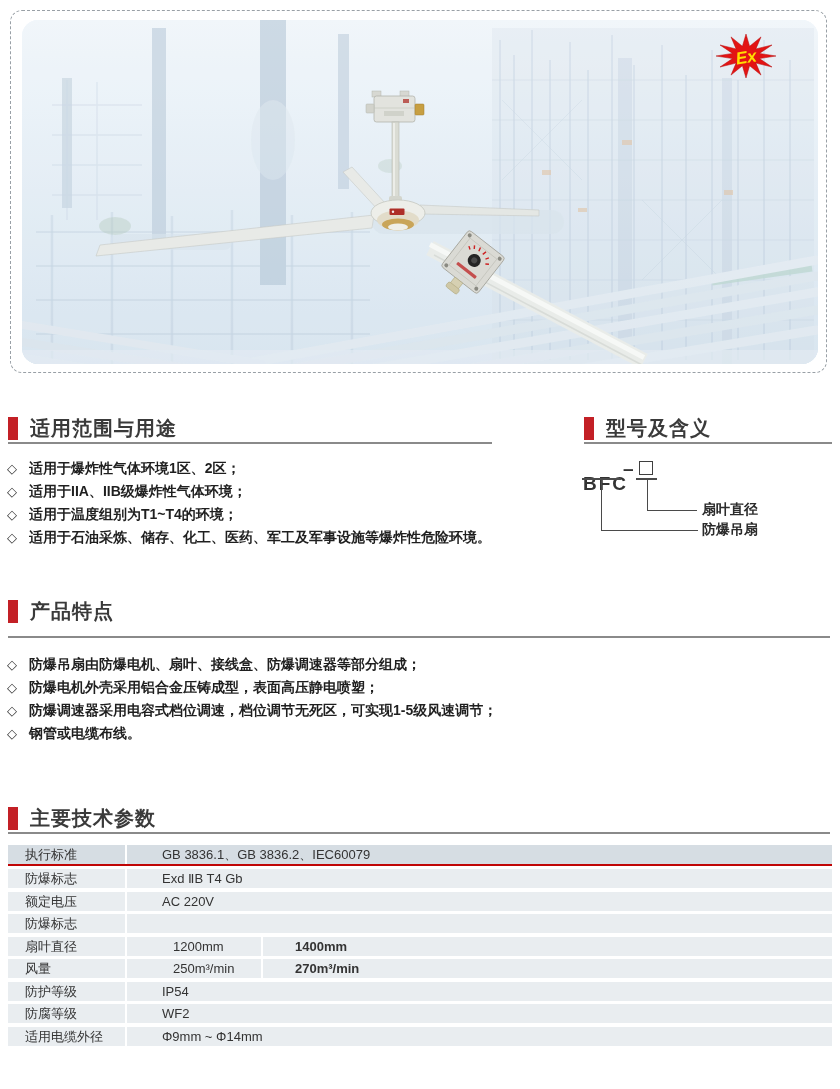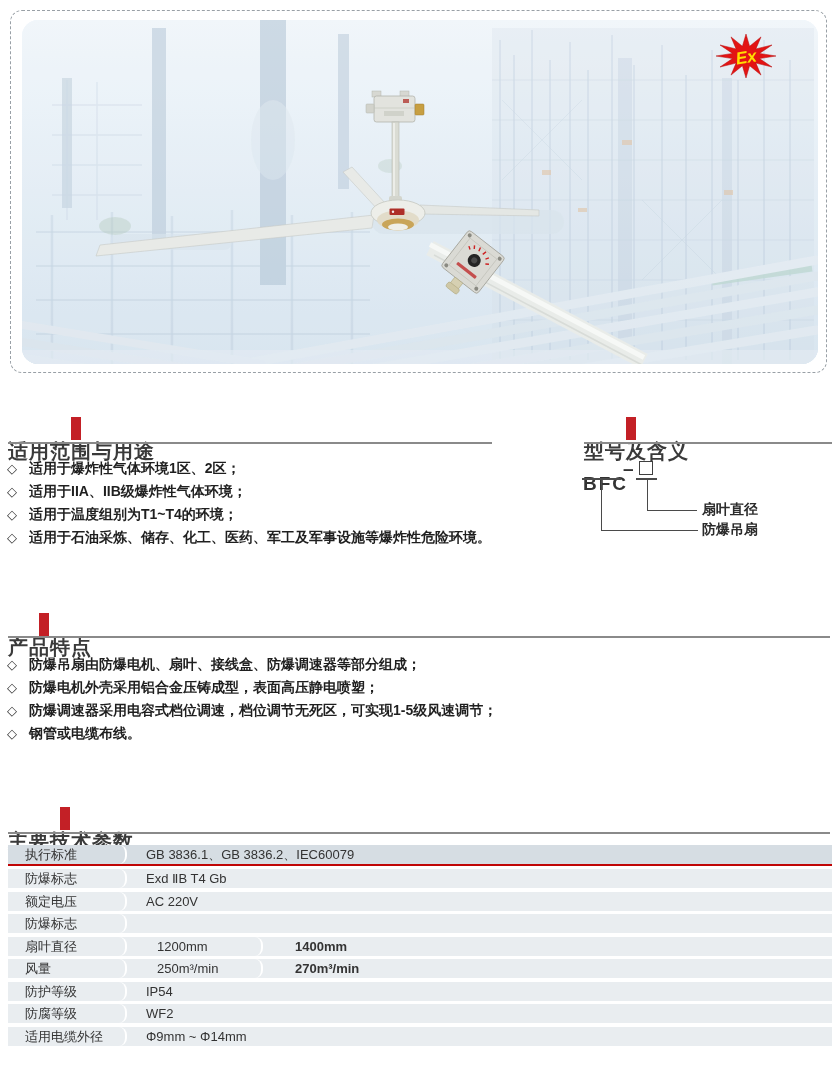--- a/index.html
+++ b/index.html
@@ -11,21 +11,21 @@
         font-family:"Liberation Sans","DejaVu Sans",sans-serif;color:var(--ink);}
 
   
   .photo-frame{position:absolute;left:10px;top:10px;width:817px;height:363px;
       border:1.5px dashed #99a0a6;border-radius:12px;box-sizing:border-box;}
   .photo{position:absolute;left:22px;top:20px;width:796px;height:344px;border-radius:16px;
       overflow:hidden;background:linear-gradient(180deg,#eef5fa 0%,#e0ebf4 45%,#d4e2ee 100%);}
   .photo svg{display:block;}
 
   
-  .sec-head{position:absolute;display:flex;align-items:center;flex-direction:column;}
+  .sec-head{position:absolute;display:flex;align-items:center;}
   .sec-bar{width:10px;height:23px;background:var(--red);margin-right:12px;}
   .sec-head h2{margin:0;font-size:20px;line-height:23px;font-weight:bold;color:#3a3a3a;letter-spacing:1px;}
   .sec-rule{position:absolute;height:1.5px;background:var(--rule);}
 
   
   .bullets{position:absolute;list-style:none;margin:0;padding:0;}
   .bullets li{display:flex;align-items:center;height:23px;white-space:nowrap;
       font-size:14px;font-weight:600;color:#1f1f1f;}
   .bullets .dia{width:22px;font-size:13px;color:#2b2b2b;font-weight:400;}
 
@@ -33,23 +33,23 @@
   .mcode{position:absolute;font-size:19px;font-weight:bold;color:#333;letter-spacing:2px;line-height:19px;}
   .mline{position:absolute;background:#4a4a4a;}
   .msq{position:absolute;width:12px;height:12px;border:1.6px solid #3f3f3f;}
   .mlabel{position:absolute;font-size:14px;font-weight:600;color:#2b2b2b;line-height:15px;white-space:nowrap;}
 
   
   .spec-table{position:absolute;left:8px;top:845px;width:824px;}
   .spec-row{display:flex;height:19px;line-height:19px;background:var(--trow);
       margin-bottom:3.5px;font-size:13px;color:#333;}
   .spec-row.first{background:var(--thead);border-bottom:2.5px solid var(--redline);margin-bottom:3px;}
-  .cell{box-sizing:border-box;overflow:hidden;white-space:nowrap;border-radius:8px;}
+  .cell{box-sizing:border-box;overflow:hidden;white-space:nowrap;}
   .cell.label{flex:0 0 119px;padding-left:17px;border-right:2.5px solid #fff;}
-  .cell.value{flex:1 1 auto;padding-left:19px;}
+  .cell.value{flex:1 1 auto;padding-left:35px;}
   .cell.value.half{flex:0 0 125px;border-right:2.5px solid #fff;margin-left:11px;}
   .cell.value.second{padding-left:32px;border-right:none;font-weight:bold;}
 </style>
 </head>
 <body>
 
 <div id="page">
 
   <div class="photo-frame"></div>
   <div class="photo">
@@ -223,21 +223,21 @@
     <span class="mline" style="left:582px;top:478px;width:39px;height:1.6px;"></span>
     <span class="mline" style="left:636px;top:478px;width:21px;height:1.6px;"></span>
     <span class="mline" style="left:601px;top:480px;width:1.2px;height:51px;"></span>
     <span class="mline" style="left:647px;top:480px;width:1.2px;height:31px;"></span>
     <span class="mline" style="left:647px;top:510px;width:50px;height:1.2px;"></span>
     <span class="mline" style="left:601px;top:530px;width:97px;height:1.2px;"></span>
     <span class="mlabel" style="left:702px;top:502px;">扇叶直径</span>
     <span class="mlabel" style="left:702px;top:522px;">防爆吊扇</span>
   </div>
 
-  <div class="sec-head" style="left:8px;top:613px;align-items:center;">
+  <div class="sec-head" style="left:8px;top:600px;align-items:center;">
     <span class="sec-bar"></span>
     <h2>产品特点</h2>
   </div>
   <div class="sec-rule" style="left:8px;top:636px;width:822px;"></div>
   <ul class="bullets" style="left:7px;top:653px;">
       <li>
         <span class="dia">◇</span>
         <span>防爆吊扇由防爆电机、扇叶、接线盒、防爆调速器等部分组成；</span>
       </li>
       <li>

